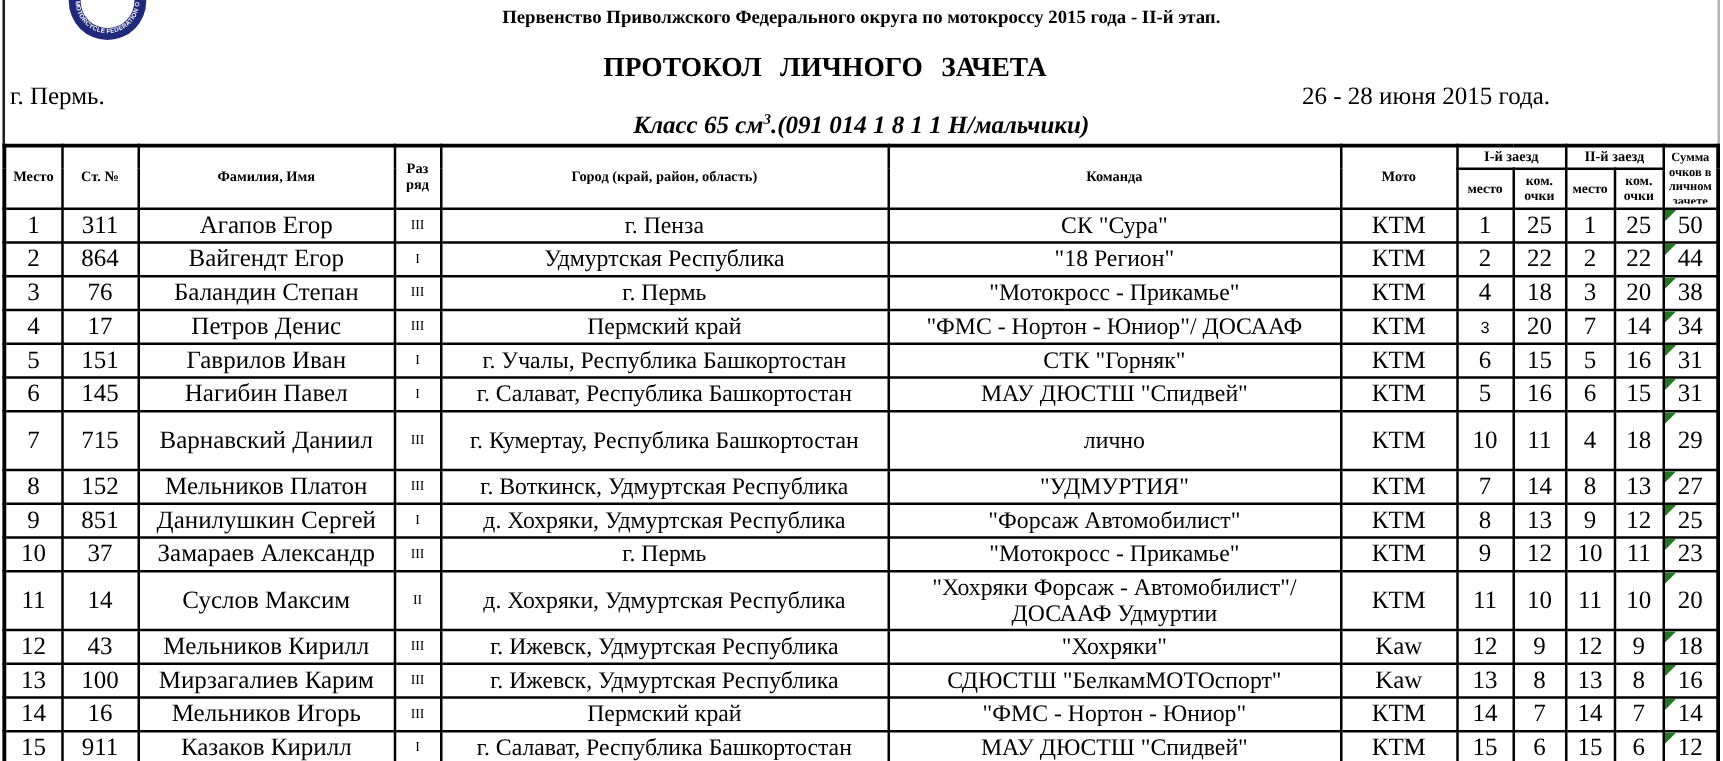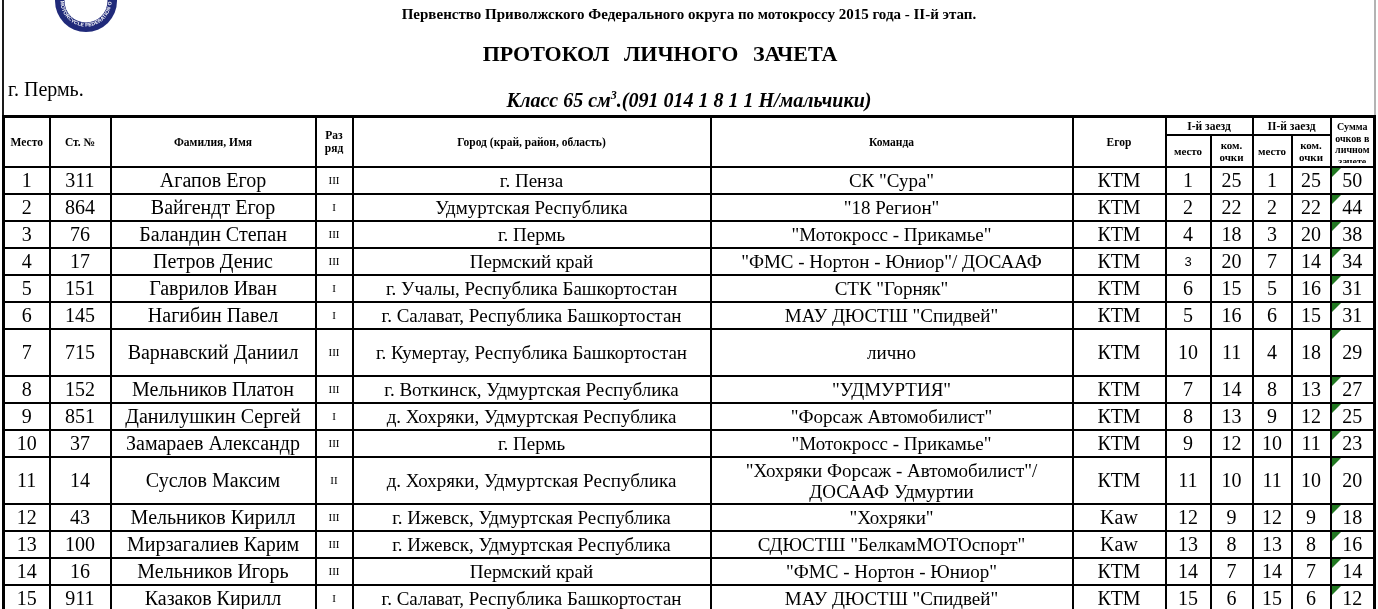--- a/index.html
+++ b/index.html
@@ -21,21 +21,21 @@
   .logo{position:absolute;left:54px;top:-31px;width:64px;height:64px;}
 
   .title{
     position:absolute;left:0;top:6px;width:1378px;
     text-align:center;font-size:15px;font-weight:bold;
   }
   .subtitle{
     position:absolute;left:0;top:41px;width:1320px;
     text-align:center;font-size:22px;font-weight:bold;word-spacing:9px;
   }
-  .city{position:absolute;left:8px;top:66px;font-size:20px;margin-top:12px;}
+  .city{position:absolute;left:8px;top:66px;font-size:20px;}
   .dates{position:absolute;right:138px;top:66px;font-size:20px;}
   .class-line{
     position:absolute;left:0;top:88px;width:1378px;
     text-align:center;font-size:20px;font-weight:bold;font-style:italic;
   }
   .class-line sup{font-size:12px;}
 
   table.results{
     position:absolute;left:2px;top:115px;
     width:1372px;table-layout:fixed;
@@ -90,20 +90,21 @@
       <path id="logo-arc" d="M 6.5 32 A 25.5 25.5 0 0 0 57.5 32" fill="none"></path>
       <text font-size="5" fill="#ffffff" letter-spacing="0.2" font-family="Liberation Sans, sans-serif" font-weight="bold">
         <textPath href="#logo-arc" startOffset="0">MOTORCYCLE FEDERATION OF RUSSIA</textPath>
       </text>
     </svg>
   </div>
 
   <div class="title">Первенство Приволжского Федерального округа по мотокроссу 2015 года - II-й этап.</div>
   <div class="subtitle">ПРОТОКОЛ ЛИЧНОГО ЗАЧЕТА</div>
   <div class="city">г. Пермь.</div>
+  <div class="dates">26 - 28 июня 2015 года.</div>
   <div class="class-line"><span>Класс 65 см</span><sup>3</sup><span>.(091 014 1 8 1 1 Н/мальчики)</span></div>
 
   <table class="results">
     <colgroup>
       <col style="width:46px">
         <col style="width:61px">
         <col style="width:205px">
       <col style="width:37px">
         <col style="width:358px">
         <col style="width:362px">
@@ -115,21 +116,21 @@
         <col style="width:44px">
     </colgroup>
     <thead>
       <tr class="group-row">
         <th rowspan="2">Место</th>
         <th rowspan="2">Ст. №</th>
         <th rowspan="2">Фамилия, Имя</th>
         <th rowspan="2">Раз ряд</th>
         <th rowspan="2">Город (край, район, область)</th>
         <th rowspan="2">Команда</th>
-        <th rowspan="2">Егор</th>
+        <th rowspan="2">Мото</th>
         <th colspan="2">I-й заезд</th>
         <th colspan="2">II-й заезд</th>
         <th rowspan="2" class="h-total">
             <span class="tot-wrap">Сумма очков в личном зачете</span>
           </th>
       </tr>
       <tr class="sub-row">
         <th>место</th>
         <th>ком. очки</th>
         <th>место</th>

